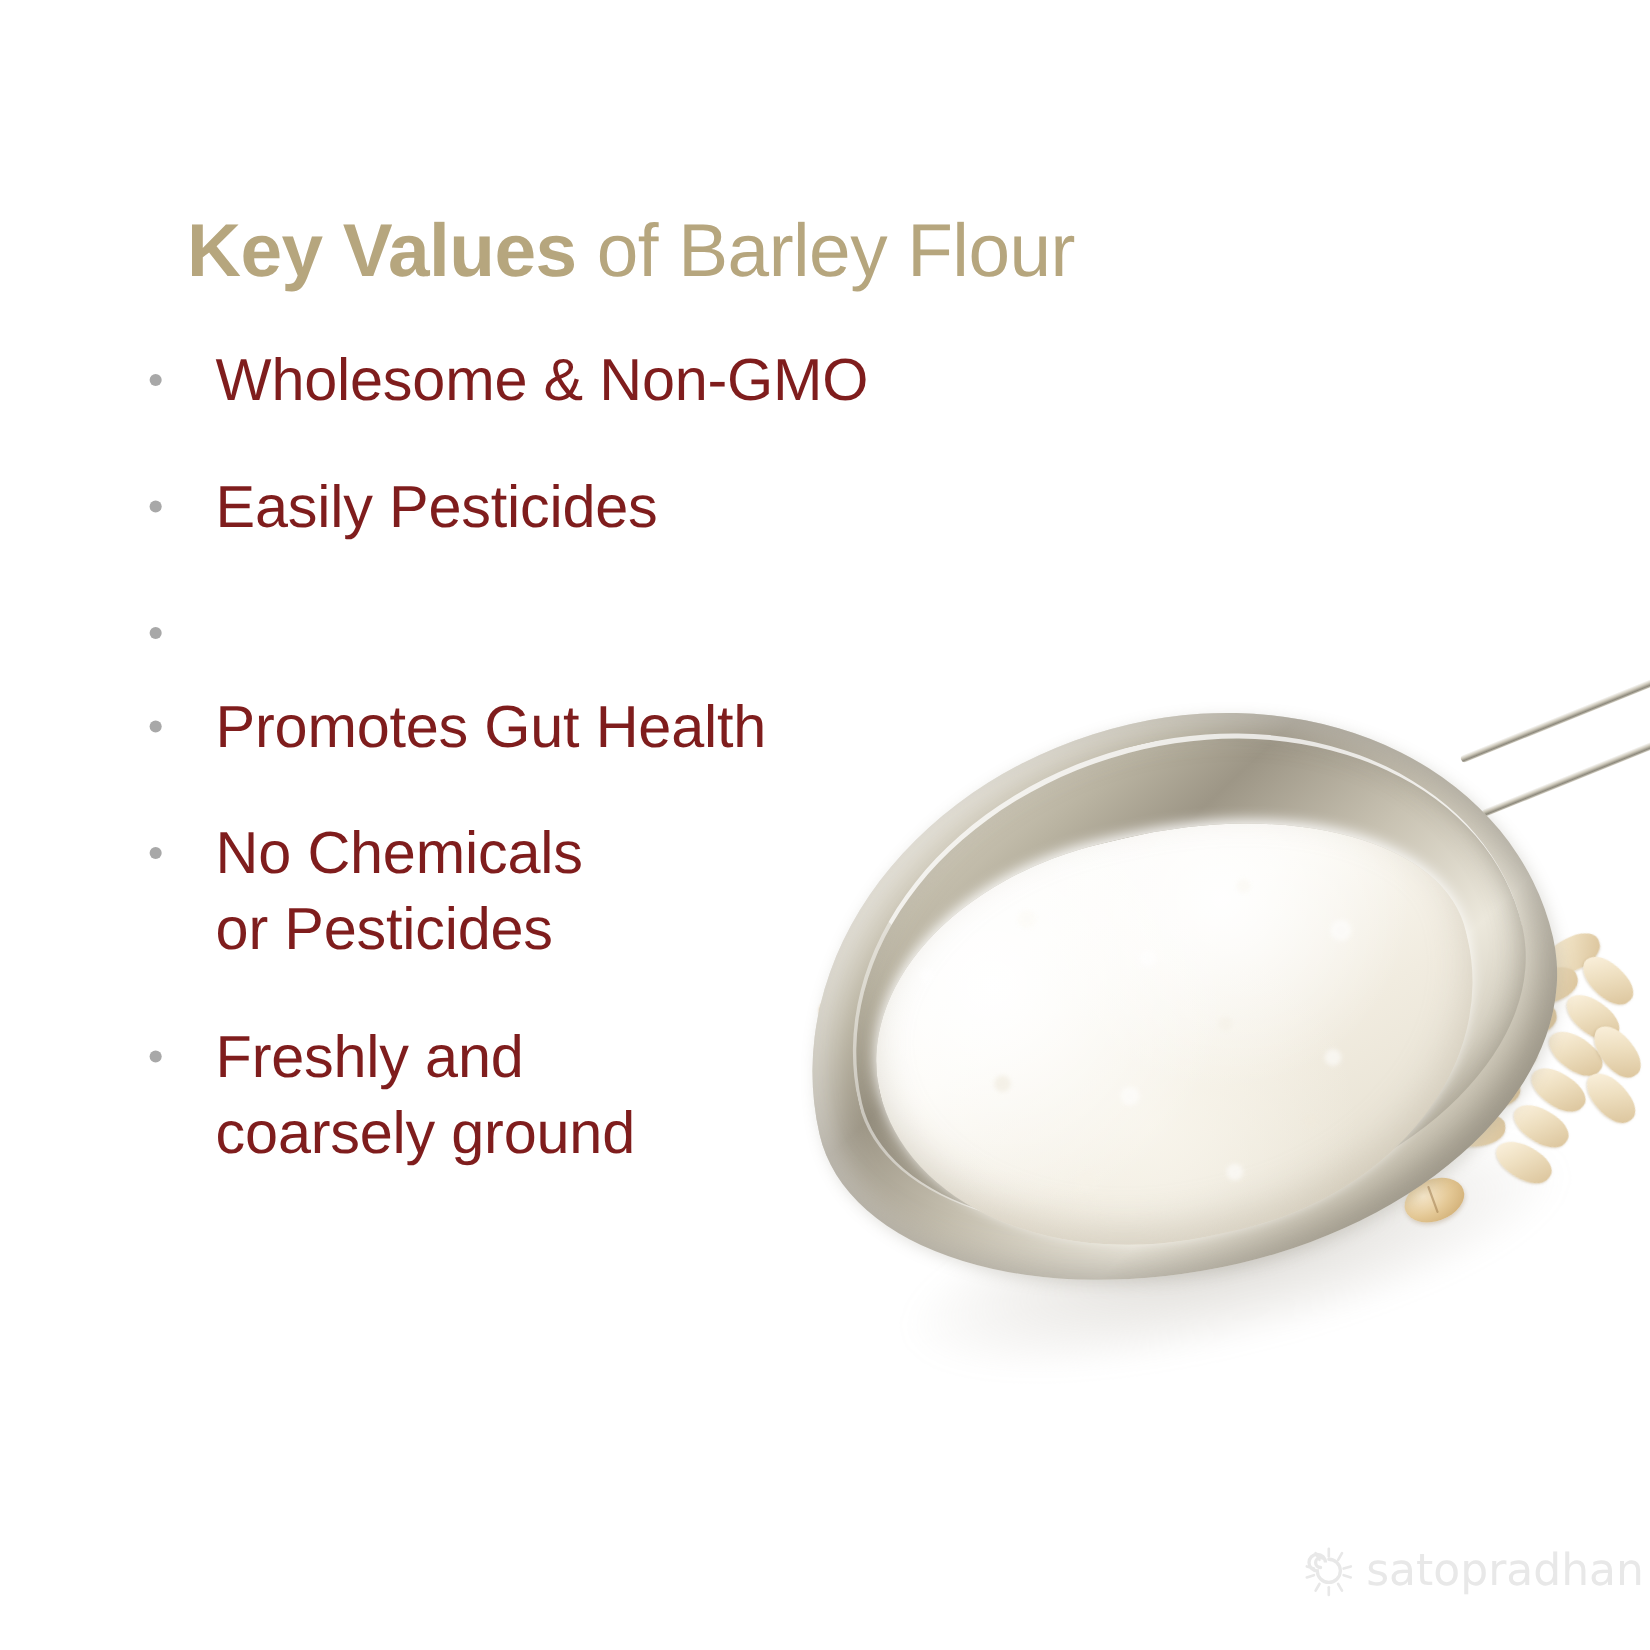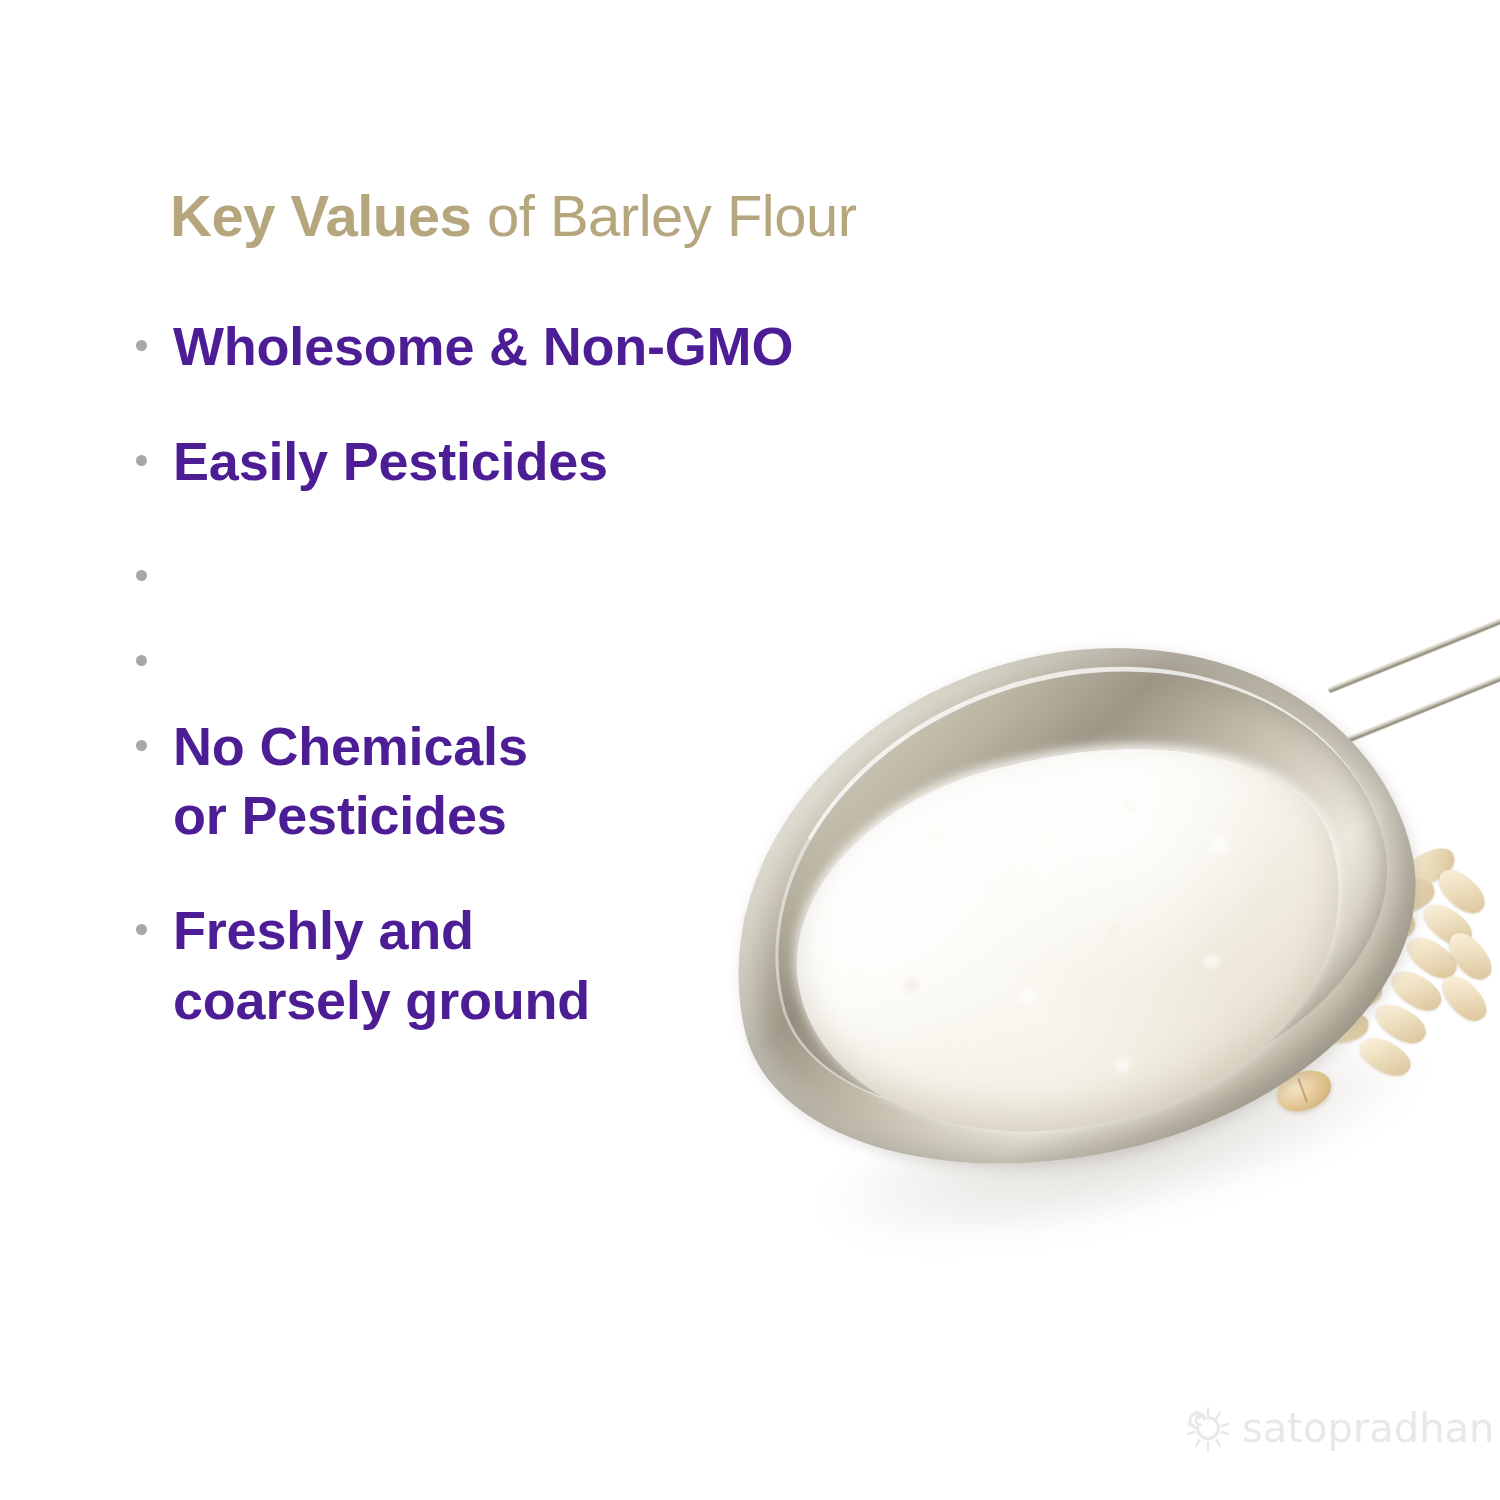--- a/index.html
+++ b/index.html
@@ -14,21 +14,21 @@
     background: #ffffff;
     overflow: hidden;
     font-family: "Liberation Sans", sans-serif;
   }
 
   
   #title {
     position: absolute;
     left: 170px;
     top: 148px;
-    font-size: 58px;
+    font-size: 68px;
     line-height: 1.0;
     letter-spacing: -0.5px;
     color: #b6a67e;
     white-space: nowrap;
   }
   #title .strong { font-weight: 700; }
   #title .light  { font-weight: 400; }
 
   
   #bullets {
@@ -48,24 +48,25 @@
     width: 11px;
     height: 11px;
     border-radius: 50%;
     background: #a8a8a8;
     margin-top: 28px;
     margin-right: 26px;
   }
   .bullet-text {
     font-size: 54px;
     line-height: 1.28;
-    color: #4c1d95;
-    font-weight: 700;
+    color: #7f1d1d;
+    font-weight: 400;
     letter-spacing: -0.2px;
     white-space: pre-line;
+    margin-left: 23px;
   }
 
   
   #photo {
     position: absolute;
     left: 700px;
     top: 600px;
     width: 800px;
     height: 720px;
     overflow: hidden;
@@ -252,20 +253,21 @@
     </li>
     <li class="bullet-row">
       <span class="bullet-dot"></span>
       <span class="bullet-text">Easily Pesticides</span>
     </li>
     <li class="bullet-row">
       <span class="bullet-dot"></span>
     </li>
     <li class="bullet-row">
       <span class="bullet-dot"></span>
+      <span class="bullet-text">Promotes Gut Health</span>
     </li>
     <li class="bullet-row">
       <span class="bullet-dot"></span>
       <span class="bullet-text">No Chemicals
 or Pesticides</span>
     </li>
     <li class="bullet-row">
       <span class="bullet-dot"></span>
       <span class="bullet-text">Freshly and
 coarsely ground</span>

